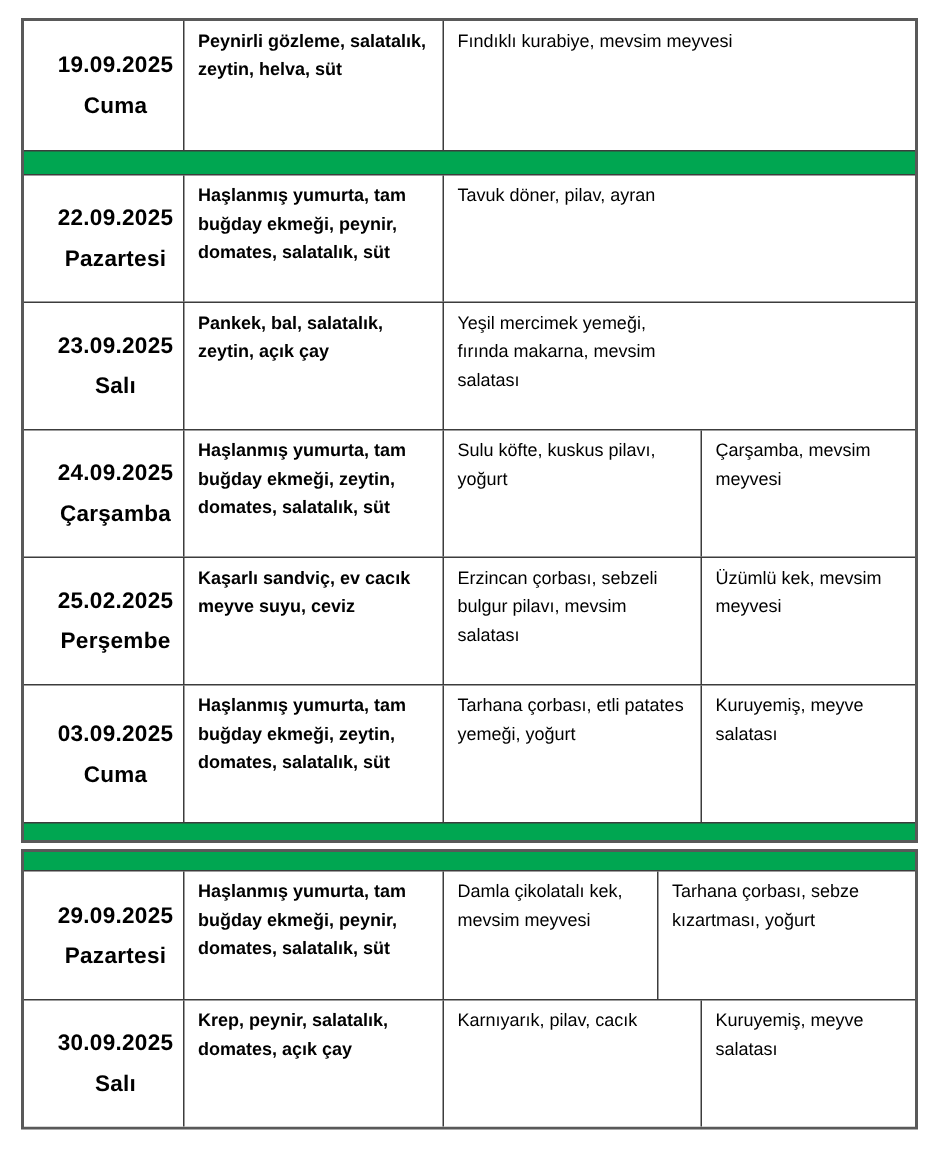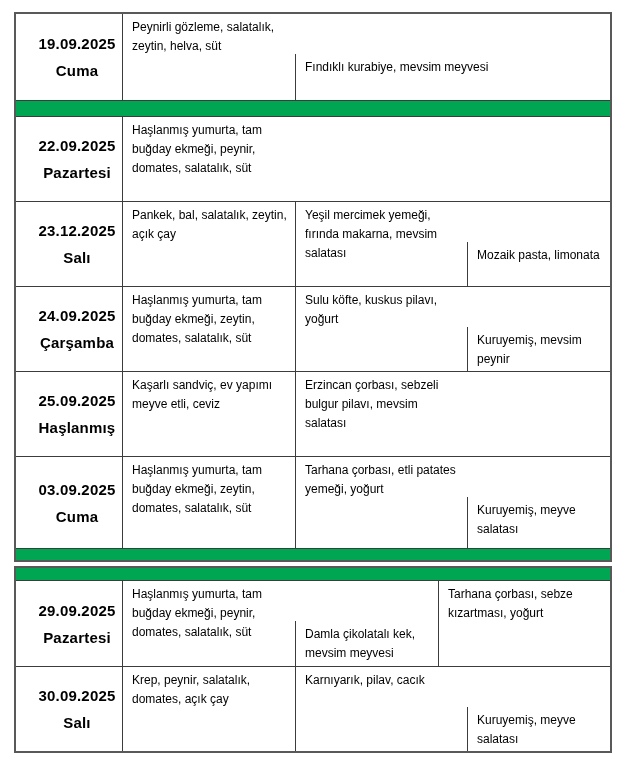--- a/index.html
+++ b/index.html
@@ -22,23 +22,23 @@
   .c-date{
     width:106px;min-width:106px;
     display:flex;flex-direction:column;align-items:center;justify-content:center;
     gap:10px;text-align:center;
     font-weight:bold;font-size:15px;letter-spacing:0.2px;padding-left:16px;
   }
   .c-meal{
     padding:4px 8px 4px 9px;
     font-size:12px;line-height:19px;
   }
-  .c-b{width:173px;min-width:173px;}
+  .c-b{width:173px;min-width:173px;font-weight:bold;}
   .c-l{width:172px;min-width:172px;}
-  .c-s{flex:1;margin-top:40px;}
+  .c-s{flex:1;}
   .sep{background:#00a651;}
   .h86{height:86px}.h85{height:85px}.h92{height:92px}
   .sep16{height:16px}.sep12{height:12px}
 </style>
 </head>
 <body>
 
 <div class="doc">
 
   <div class="menu-table">
@@ -53,49 +53,50 @@
     </div>
 
     <div class="t-row sep sep16"></div>
 
     <div class="t-row h85">
       <div class="cell c-date">
         <span>22.09.2025</span>
         <span>Pazartesi</span>
       </div>
       <div class="cell c-meal c-b">Haşlanmış yumurta, tam buğday ekmeği, peynir, domates, salatalık, süt</div>
+      <div class="cell c-meal c-l">Tavuk döner, pilav, ayran</div>
     </div>
 
     <div class="t-row h85">
       <div class="cell c-date">
-        <span>23.12.2025</span>
+        <span>23.09.2025</span>
         <span>Salı</span>
       </div>
       <div class="cell c-meal c-b">Pankek, bal, salatalık, zeytin, açık çay</div>
       <div class="cell c-meal c-l">Yeşil mercimek yemeği, fırında makarna, mevsim salatası</div>
-      <div class="cell c-meal c-s">Mozaik pasta, limonata</div>
     </div>
 
     <div class="t-row h85">
       <div class="cell c-date">
         <span>24.09.2025</span>
         <span>Çarşamba</span>
       </div>
       <div class="cell c-meal c-b">Haşlanmış yumurta, tam buğday ekmeği, zeytin, domates, salatalık, süt</div>
       <div class="cell c-meal c-l">Sulu köfte, kuskus pilavı, yoğurt</div>
-      <div class="cell c-meal c-s">Kuruyemiş, mevsim peynir</div>
+      <div class="cell c-meal c-s">Çarşamba, mevsim meyvesi</div>
     </div>
 
     <div class="t-row h85">
       <div class="cell c-date">
-        <span>25.09.2025</span>
-        <span>Haşlanmış</span>
+        <span>25.02.2025</span>
+        <span>Perşembe</span>
       </div>
-      <div class="cell c-meal c-b">Kaşarlı sandviç, ev yapımı meyve etli, ceviz</div>
+      <div class="cell c-meal c-b">Kaşarlı sandviç, ev cacık meyve suyu, ceviz</div>
       <div class="cell c-meal c-l">Erzincan çorbası, sebzeli bulgur pilavı, mevsim salatası</div>
+      <div class="cell c-meal c-s">Üzümlü kek, mevsim meyvesi</div>
     </div>
 
     <div class="t-row h92">
       <div class="cell c-date">
         <span>03.09.2025</span>
         <span>Cuma</span>
       </div>
       <div class="cell c-meal c-b">Haşlanmış yumurta, tam buğday ekmeği, zeytin, domates, salatalık, süt</div>
       <div class="cell c-meal c-l">Tarhana çorbası, etli patates yemeği, yoğurt</div>
       <div class="cell c-meal c-s">Kuruyemiş, meyve salatası</div>

